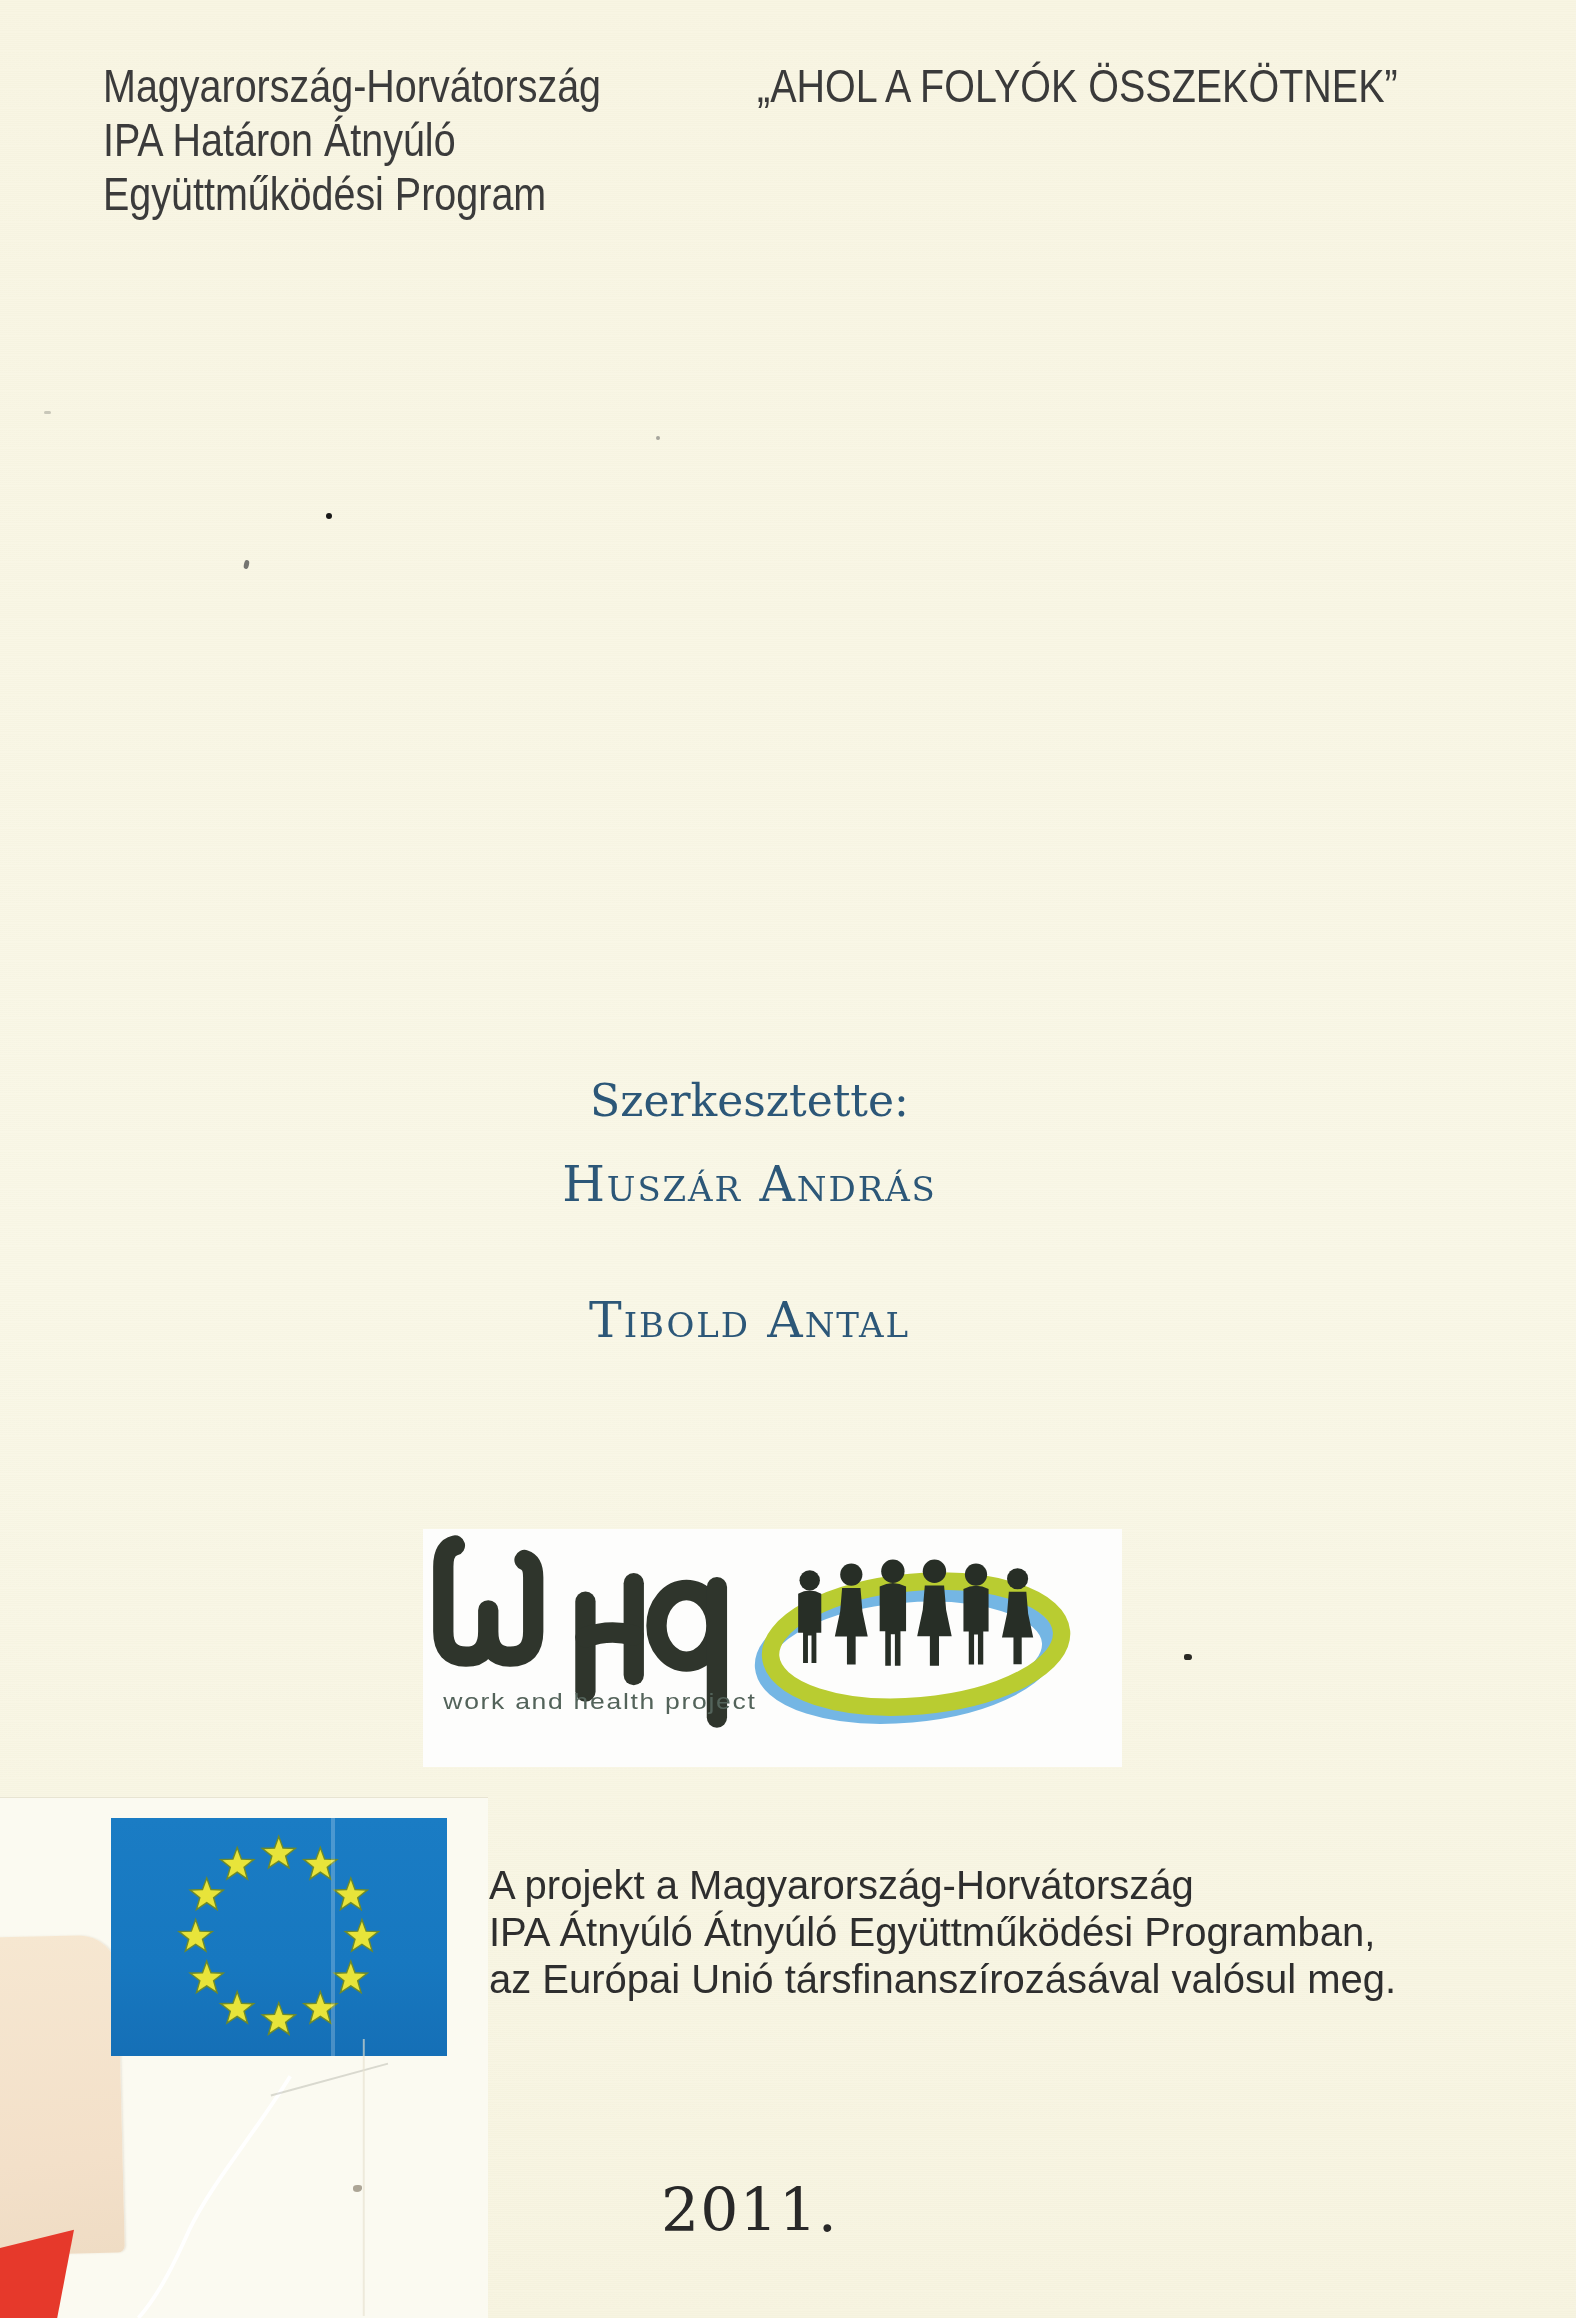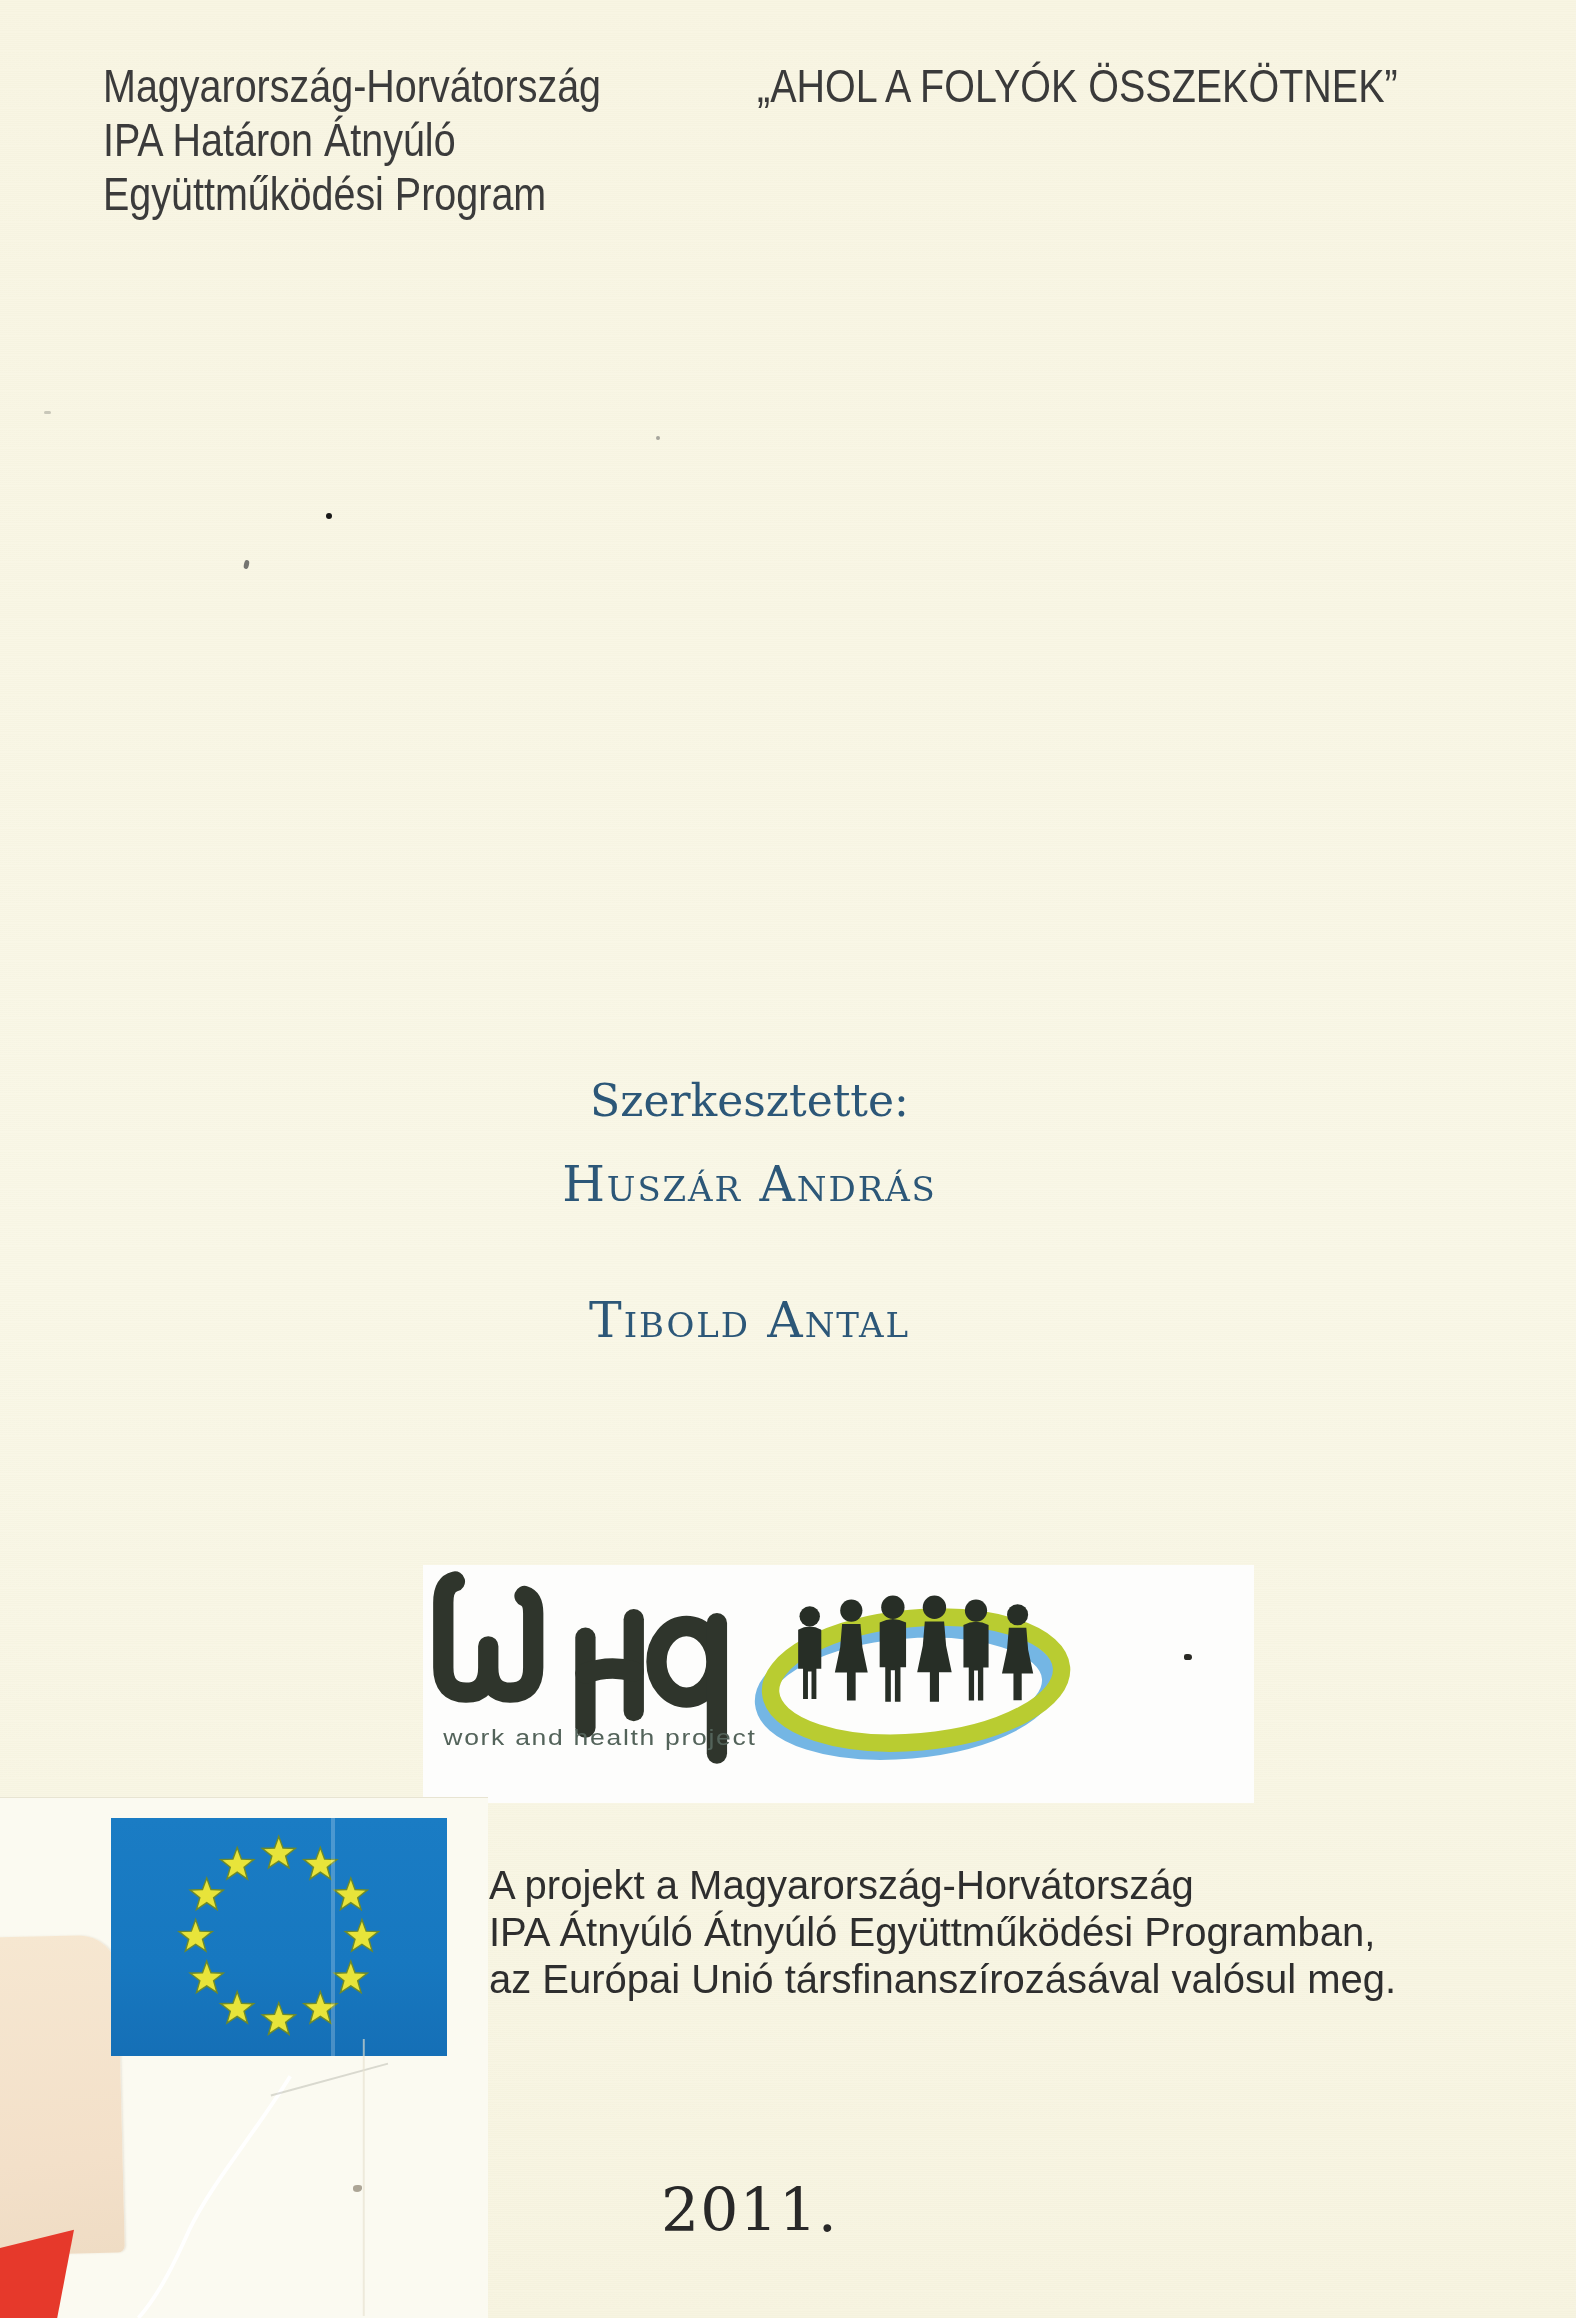--- a/index.html
+++ b/index.html
@@ -42,21 +42,21 @@
   .editor-name{
     left:0; width:1499px; text-align:center;
     font-family:"DejaVu Serif","Liberation Serif",serif;
     font-size:49px; color:#2c5778;
     font-variant:small-caps; letter-spacing:1.9px;
   }
   .editor-1{top:1156px;}
   .editor-2{top:1292px;}
   
   .whp-box{
-    left:423px; top:1565px; width:831px; height:238px;
+    left:423px; top:1529px; width:699px; height:238px;
     background:#fdfdfc;
   }
   
   .light-panel{
     left:0; top:1797px; width:488px; height:521px;
     background:#fbfaf1; border-top:1.5px solid #e8e4d2;
   }
   
   .eu-flag{ left:111px; top:1818px; width:336px; height:238px;
     background:linear-gradient(180deg,#1a7cc4 0%, #1778c0 60%, #156fb6 100%);

